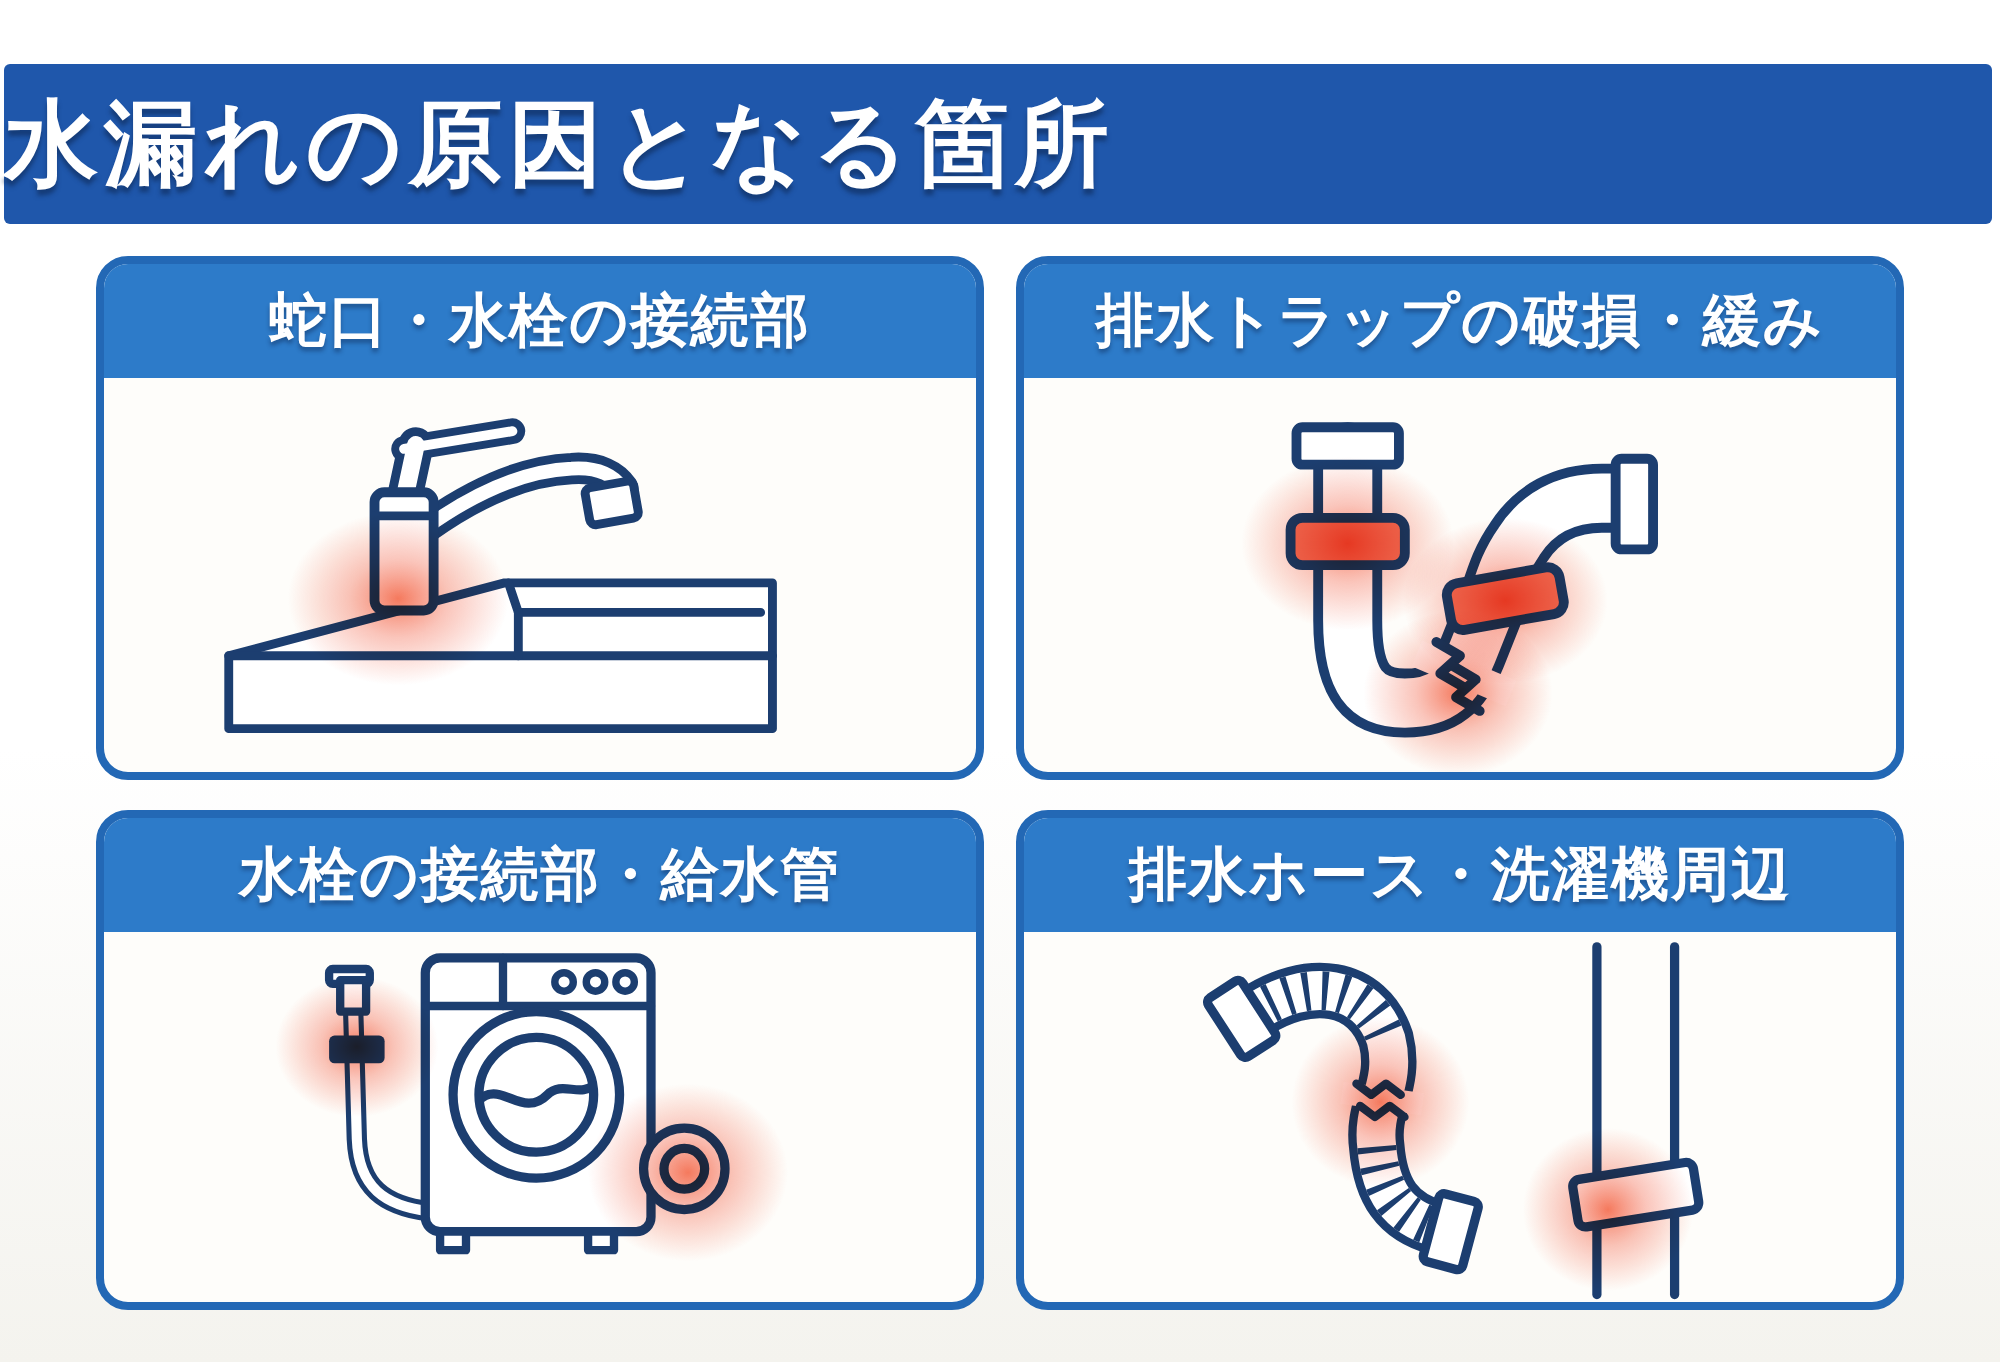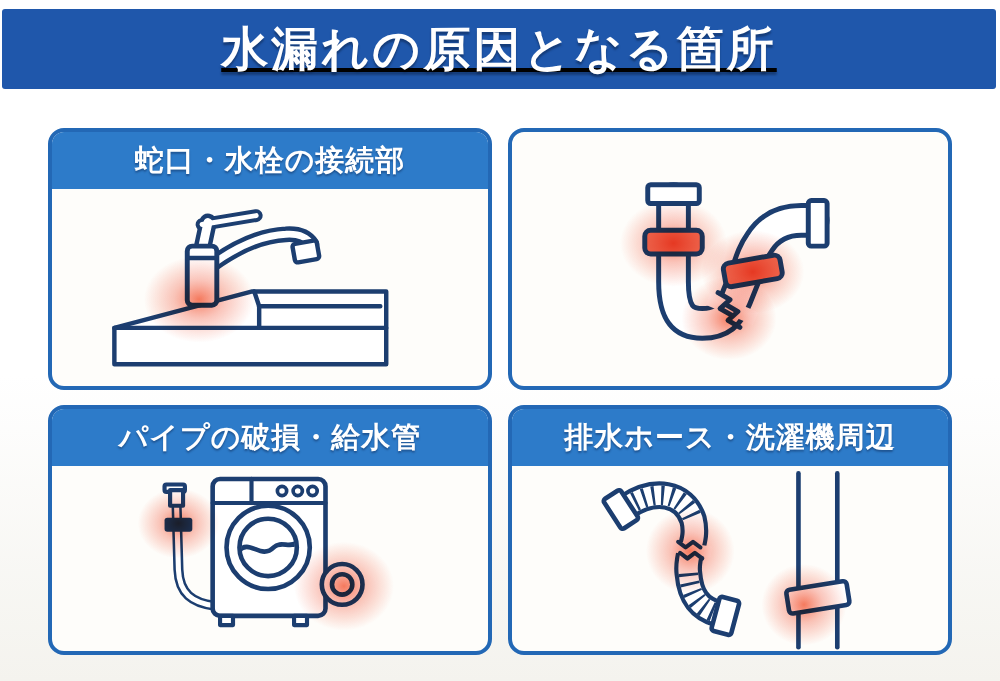--- a/index.html
+++ b/index.html
@@ -2,23 +2,23 @@
 <html style="--header-bg: #1f57ab; --panel-border: #2368b5; --panel-title-bg: #2d7bc9; --panel-bg: #fefdfa; --line-art: #1c3e70; --coupling-fill: #f0765c; --leak-glow: #f25835;"><head>
 <meta charset="utf-8">
 <style>
   html,body{margin:0;padding:0;}
   body{
     width:1000px;height:681px;position:relative;overflow:hidden;
     background:linear-gradient(180deg,#ffffff 0%,#ffffff 55%,#f4f3ee 100%);
     font-family:"Liberation Sans","DejaVu Sans",sans-serif;
   }
   .header{
-    position:absolute;left:2px;right:4px;top:9px;height:80px;
+    position:absolute;left:2px;right:4px;top:32px;height:80px;
     background:var(--header-bg,#1f57ab);
-    display:flex;align-items:center;justify-content:center;border-radius:3px;text-decoration:underline;
+    display:flex;align-items:center;justify-content:flex-start;border-radius:3px;
   }
   .header-title{
     font-size:47px;font-weight:bold;color:#ffffff;letter-spacing:3px;
     text-shadow:0 3px 2px rgba(13,38,80,.55);white-space:nowrap;
   }
   .grid{
     position:absolute;left:48px;right:48px;top:128px;
     display:grid;grid-template-columns:1fr 1fr;grid-template-rows:262px 250px;
     gap:15px 16px;
   }
@@ -83,20 +83,23 @@
           <g transform="rotate(-10 256 64)">
             <rect class="fw" x="244" y="54" width="25" height="19" rx="3" stroke-width="4.5"></rect>
           </g>
         </g>
         <ellipse class="glow" cx="148" cy="112" rx="56" ry="44" fill="url(#glow-a)"></ellipse>
       </svg>
     </div>
   </div>
 
   <div class="panel">
+    <div class="ptitle">
+      <span>排水トラップの破損・緩み</span>
+    </div>
     <div class="pbody">
       <svg class="illus" viewBox="0 0 440 200" preserveAspectRatio="xMidYMid meet">
         <defs>
           <radialGradient id="glow-b">
             <stop offset="0%" stop-color="#f25835" stop-opacity="0.8"></stop>
             <stop offset="45%" stop-color="#f4755d" stop-opacity="0.42"></stop>
             <stop offset="100%" stop-color="#f4755d" stop-opacity="0"></stop>
           </radialGradient>
         </defs>
         <g>
@@ -118,21 +121,21 @@
         </g>
         <ellipse class="glow" cx="163" cy="84" rx="54" ry="44" fill="url(#glow-b)"></ellipse>
         <ellipse class="glow" cx="243" cy="113" rx="52" ry="42" fill="url(#glow-b)"></ellipse>
         <ellipse class="glow" cx="219" cy="160" rx="48" ry="42" fill="url(#glow-b)"></ellipse>
       </svg>
     </div>
   </div>
 
   <div class="panel">
     <div class="ptitle">
-      <span>パイプの破損・給水管</span>
+      <span>水栓の接続部・給水管</span>
     </div>
     <div class="pbody">
       <svg class="illus" viewBox="0 0 440 200" preserveAspectRatio="xMidYMid meet">
         <defs>
           <radialGradient id="glow-c">
             <stop offset="0%" stop-color="#f25835" stop-opacity="0.8"></stop>
             <stop offset="45%" stop-color="#f4755d" stop-opacity="0.42"></stop>
             <stop offset="100%" stop-color="#f4755d" stop-opacity="0"></stop>
           </radialGradient>
           <clipPath id="door-c">

